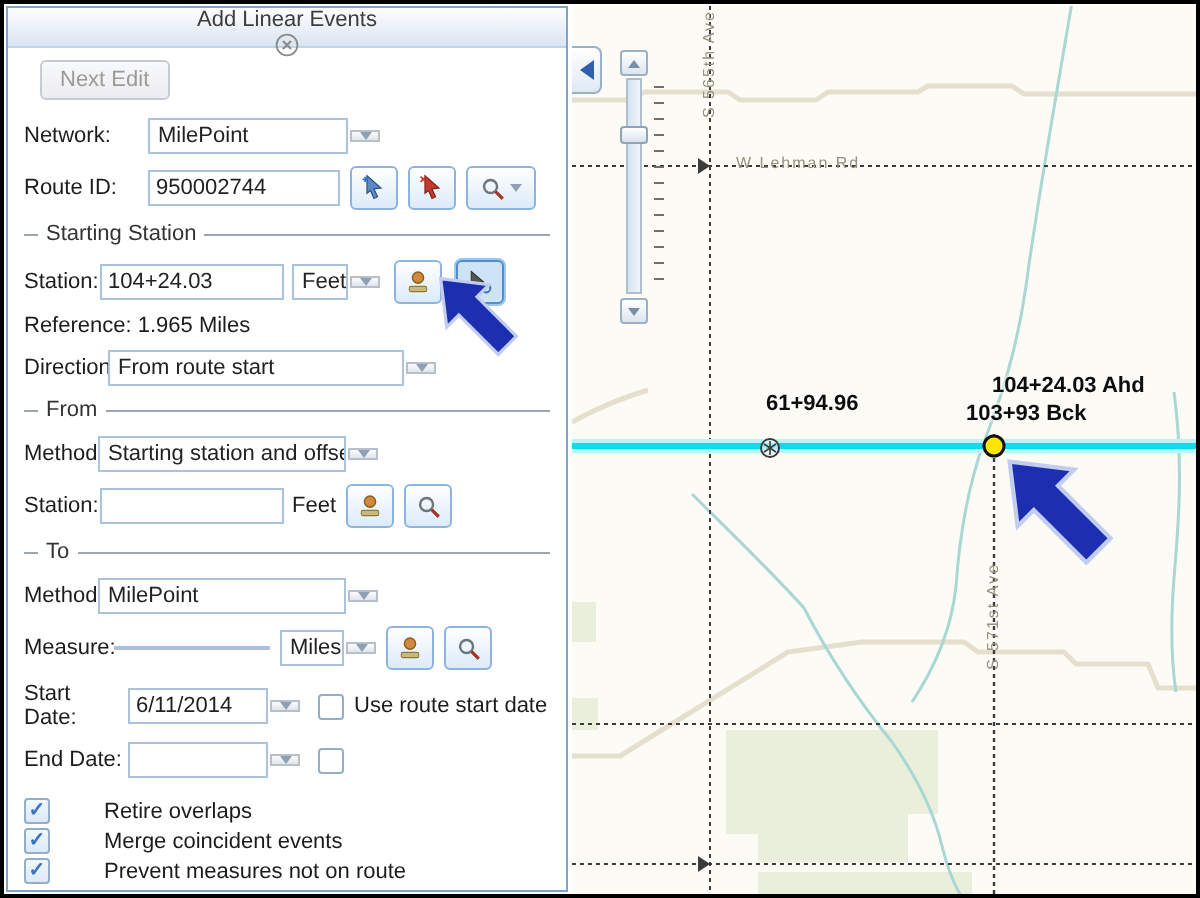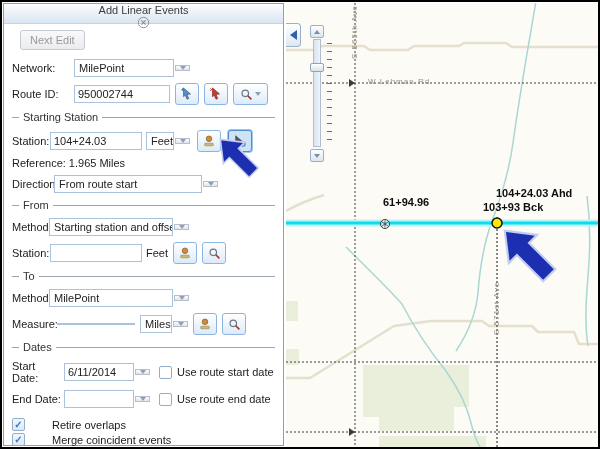--- a/index.html
+++ b/index.html
@@ -220,25 +220,20 @@
             </svg>
         </span>
         <span class="ibtn">
           <svg width="13" height="13" viewBox="0 0 16 16">
               <circle cx="6.5" cy="6.5" r="4" fill="none" stroke="#6b7680" stroke-width="1.5"></circle>
               <line x1="9.6" y1="9.6" x2="14" y2="14" stroke="#a3342a" stroke-width="2"></line>
             </svg>
         </span>
       </div>
 
-      <div class="sep">
-        <span class="sline sshort"></span>
-        <span class="stxt">Dates</span>
-        <span class="sline sgrow"></span>
-      </div>
 
       <div class="row">
         <span class="lbl w52">Start Date:</span>
         <span class="cb">
           <input class="tin" style="width: 62px; border: 1px solid rgb(170, 194, 220);" value="6/11/2014">
           <span class="cbbtn">
               <span class="tri"></span>
             </span>
         </span>
         <span class="chk" style="margin-left:9px;"></span>
@@ -247,21 +242,20 @@
 
       <div class="row">
         <span class="lbl w52">End Date:</span>
         <span class="cb">
           <input class="tin" style="width: 62px; border: 1px solid rgb(170, 194, 220);" value="">
           <span class="cbbtn">
               <span class="tri"></span>
             </span>
         </span>
         <span class="chk" style="margin-left:9px;"></span>
-        <span class="optlbl">Use route end date</span>
       </div>
 
       <div style="margin-top:10px;">
         <div class="optrow">
           <span class="chk checked"></span>
           <span class="optlbl">Retire overlaps</span>
         </div>
         <div class="optrow">
           <span class="chk checked"></span>
           <span class="optlbl">Merge coincident events</span>

